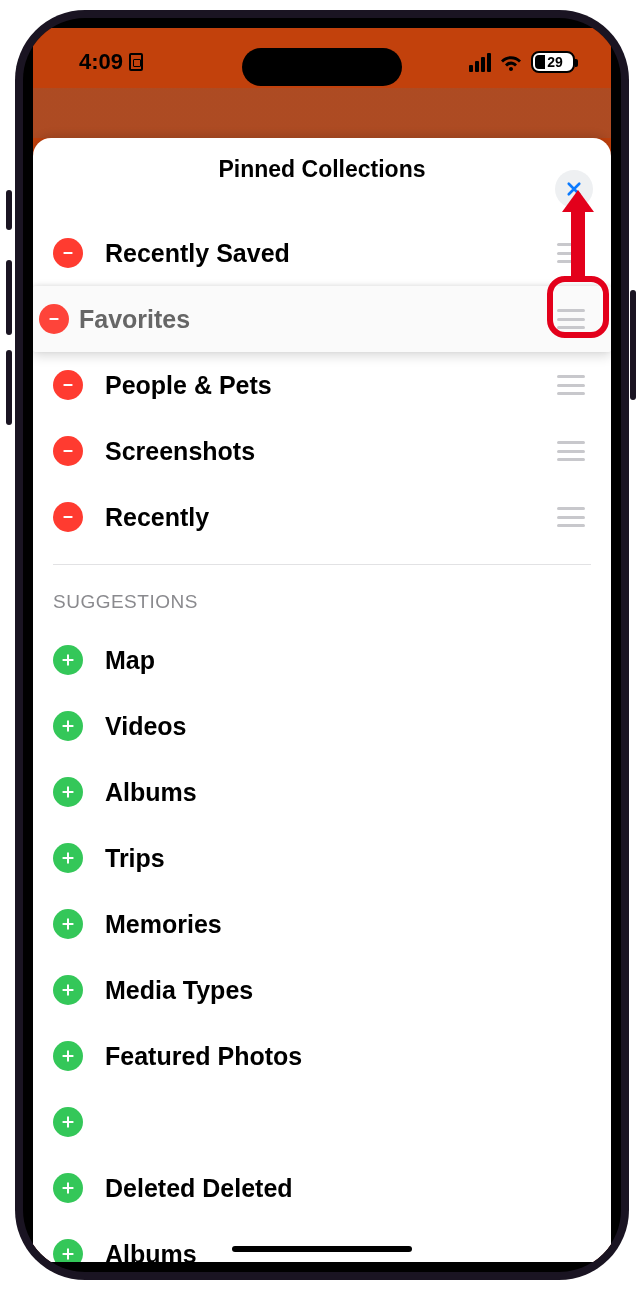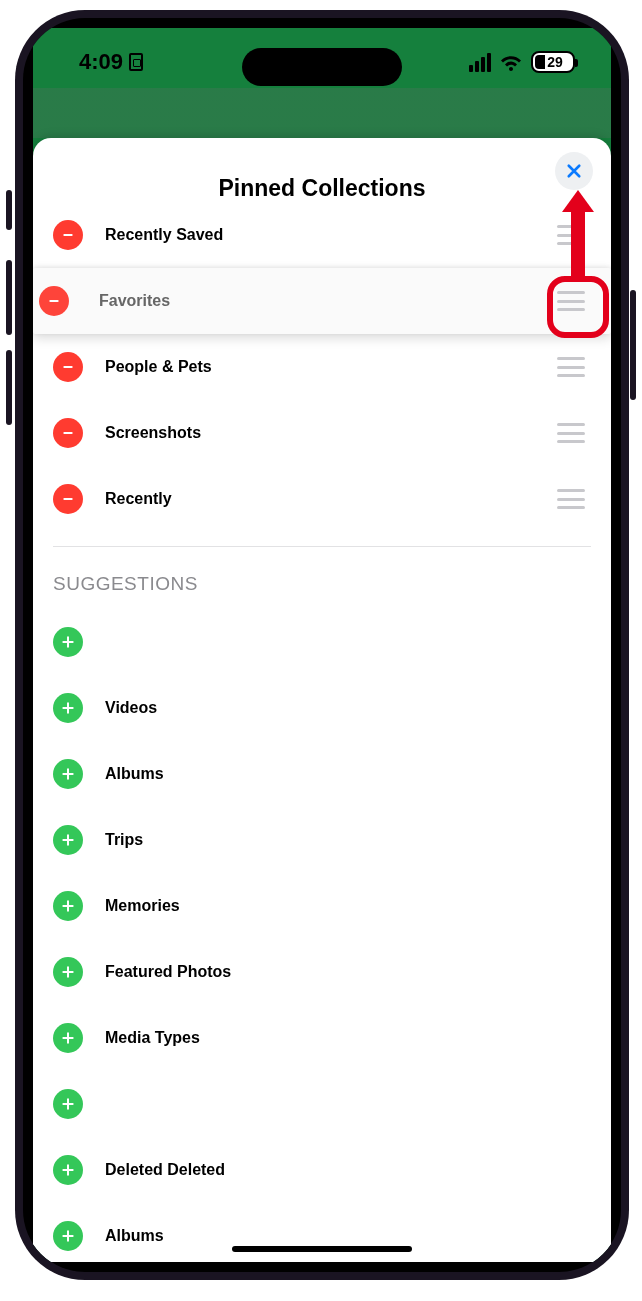--- a/index.html
+++ b/index.html
@@ -21,21 +21,21 @@
   .phone-inner {
     width: 100%; height: 100%;
     background: #000;
     border-radius: 62px;
     padding: 10px;
     overflow: hidden;
     position: relative;
   }
   .screen {
     width: 100%; height: 100%;
-    background: #15803d;
+    background: #c2410c;
     border-radius: 8px;
     overflow: hidden;
     position: relative;
   }
   .dynamic-island {
     position: absolute;
     top: 20px; left: 50%;
     transform: translateX(-50%);
     width: 160px; height: 38px;
     background: #000;
@@ -91,22 +91,23 @@
     position: absolute;
     top: 110px; left: 0; right: 0; bottom: 0;
     background: #fff;
     border-top-left-radius: 18px;
     border-top-right-radius: 18px;
     box-shadow: 0 -2px 10px rgba(0,0,0,0.15);
     display: flex; flex-direction: column;
   }
   .sheet-header {
     height: 64px;
-    display: flex; align-items: flex-end; justify-content: center;
-    position: relative;
+    display: flex; align-items: flex-start; justify-content: center;
+    position: relative;
+    margin-top: 18px;
   }
   .sheet-title { font-size: 23px; font-weight: 600; color: #000; }
   .close-btn {
     position: absolute; right: 18px; top: 14px;
     width: 38px; height: 38px;
     background: #eef0f2;
     border-radius: 50%;
     display: flex; align-items: center; justify-content: center;
   }
   .close-btn svg { width: 18px; height: 18px; }
@@ -117,31 +118,31 @@
     padding: 0 20px 0 20px;
     background: #fff;
   }
   .row.dragging {
     background: #fafafa;
     box-shadow: 0 4px 12px rgba(0,0,0,0.15), 0 -1px 4px rgba(0,0,0,0.08);
     border-radius: 2px;
     position: relative;
     z-index: 5;
   }
-  .row.dragging .label { color: #666; font-weight: 600; margin-left: 20px; }
+  .row.dragging .label { color: #666; font-weight: 600; }
   .icon-btn {
     width: 30px; height: 30px; border-radius: 50%;
     display: flex; align-items: center; justify-content: center;
     flex-shrink: 0;
     margin-right: 22px;
   }
   .icon-remove { background: #ff3b30; }
   .icon-add { background: #34c759; }
   .icon-btn svg { width: 16px; height: 16px; }
-  .label { font-size: 16px; font-weight: 700; color: #000; flex: 1; }
+  .label { font-size: 25px; font-weight: 700; color: #000; flex: 1; }
   .drag-handle {
     width: 28px; height: 20px;
     display: flex; flex-direction: column; justify-content: space-between;
     margin-right: 6px;
   }
   .drag-handle span {
     height: 3px; background: #c8c8cc; border-radius: 2px;
   }
   .section-divider {
     height: 1px; background: #e2e2e4;
@@ -306,20 +307,21 @@
 
           <div class="section-divider"></div>
           <div class="section-header">SUGGESTIONS</div>
 
           <div class="row">
             <div class="icon-btn icon-add">
               <svg viewBox="0 0 24 24">
                   <path d="M12 5v14M5 12h14" stroke="#fff" stroke-width="3" stroke-linecap="round"></path>
                 </svg>
             </div>
+            <span class="label">Map</span>
           </div>
           <div class="row">
             <div class="icon-btn icon-add">
               <svg viewBox="0 0 24 24">
                   <path d="M12 5v14M5 12h14" stroke="#fff" stroke-width="3" stroke-linecap="round"></path>
                 </svg>
             </div>
             <span class="label">Videos</span>
           </div>
           <div class="row">
@@ -345,29 +347,29 @@
                 </svg>
             </div>
             <span class="label">Memories</span>
           </div>
           <div class="row">
             <div class="icon-btn icon-add">
               <svg viewBox="0 0 24 24">
                   <path d="M12 5v14M5 12h14" stroke="#fff" stroke-width="3" stroke-linecap="round"></path>
                 </svg>
             </div>
+            <span class="label">Media Types</span>
+          </div>
+          <div class="row">
+            <div class="icon-btn icon-add">
+              <svg viewBox="0 0 24 24">
+                  <path d="M12 5v14M5 12h14" stroke="#fff" stroke-width="3" stroke-linecap="round"></path>
+                </svg>
+            </div>
             <span class="label">Featured Photos</span>
-          </div>
-          <div class="row">
-            <div class="icon-btn icon-add">
-              <svg viewBox="0 0 24 24">
-                  <path d="M12 5v14M5 12h14" stroke="#fff" stroke-width="3" stroke-linecap="round"></path>
-                </svg>
-            </div>
-            <span class="label">Media Types</span>
           </div>
           <div class="row">
             <div class="icon-btn icon-add">
               <svg viewBox="0 0 24 24">
                   <path d="M12 5v14M5 12h14" stroke="#fff" stroke-width="3" stroke-linecap="round"></path>
                 </svg>
             </div>
           </div>
           <div class="row">
             <div class="icon-btn icon-add">

